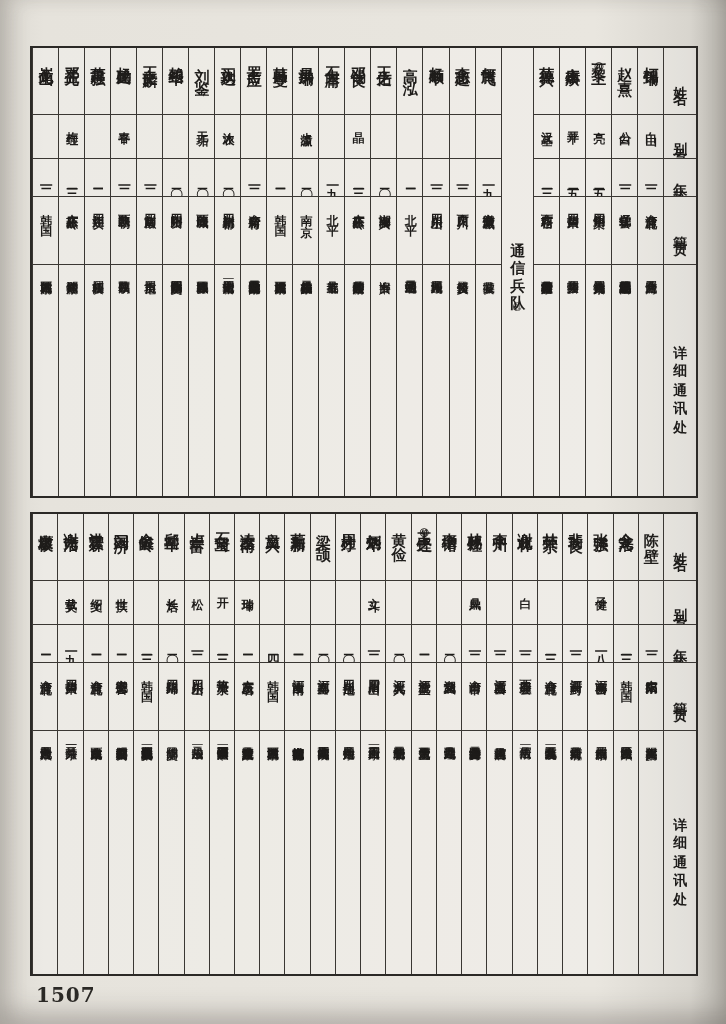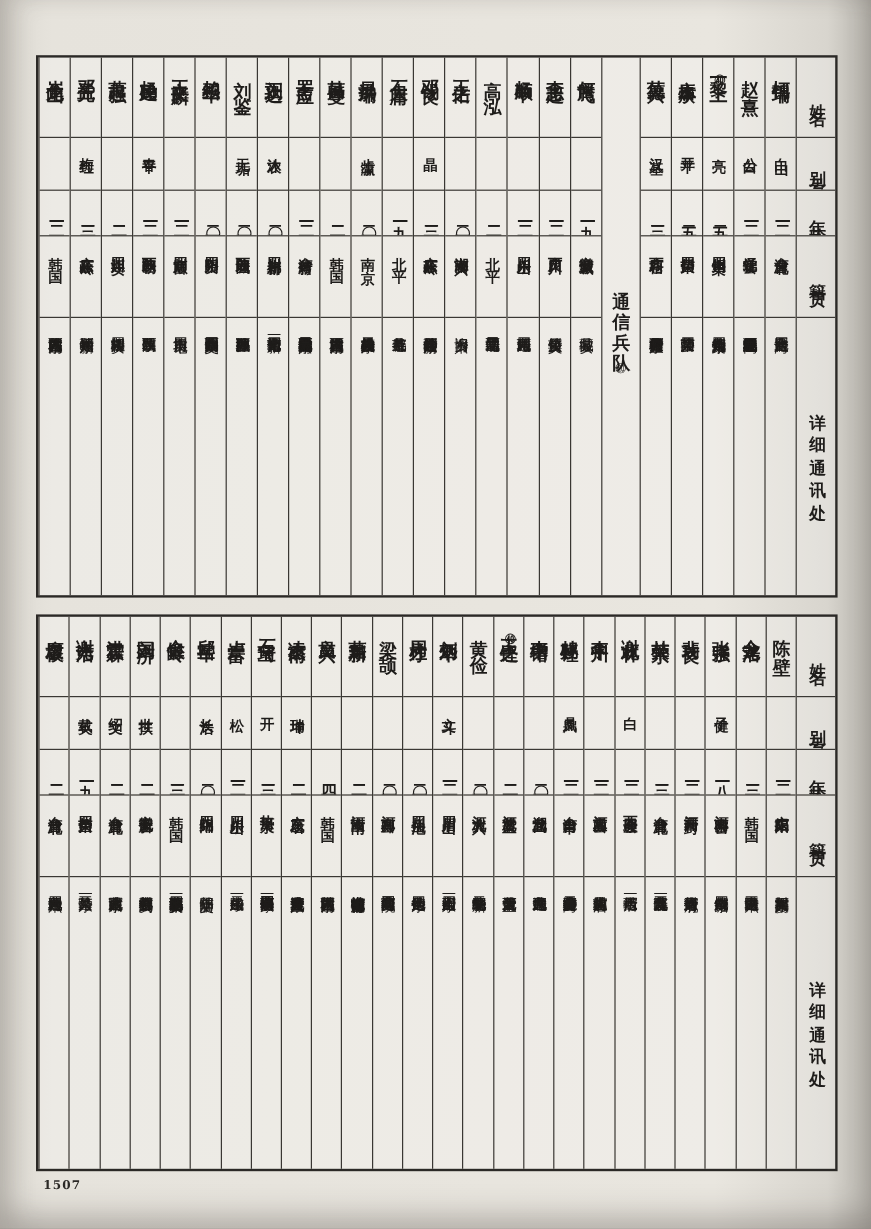--- a/index.html
+++ b/index.html
@@ -51,21 +51,21 @@
   .h-cell{justify-content:center;font-weight:700;padding:2px 0;}
   .h-cell{font-size:14px;letter-spacing:6px;}
   .h-address{letter-spacing:1.35em;font-size:14px;}
   .group-label{
     writing-mode:vertical-rl;text-orientation:upright;
     font-size:15px;font-weight:700;letter-spacing:1.15em;
   }
   .page-number{
     position:absolute;left:36px;top:983px;
     font-family:"DejaVu Serif",serif;
-    font-size:10px;font-weight:600;color:#2b2926;letter-spacing:1px;
+    font-size:20px;font-weight:600;color:#2b2926;letter-spacing:1px;
   }
 </style>
 </head>
 <body>
 
 <div class="page">
   <div class="vtable top">
       <div class="col head-col">
         <div class="cell h-cell c-name">姓名</div>
         <div class="cell h-cell c-alias">别号</div>

